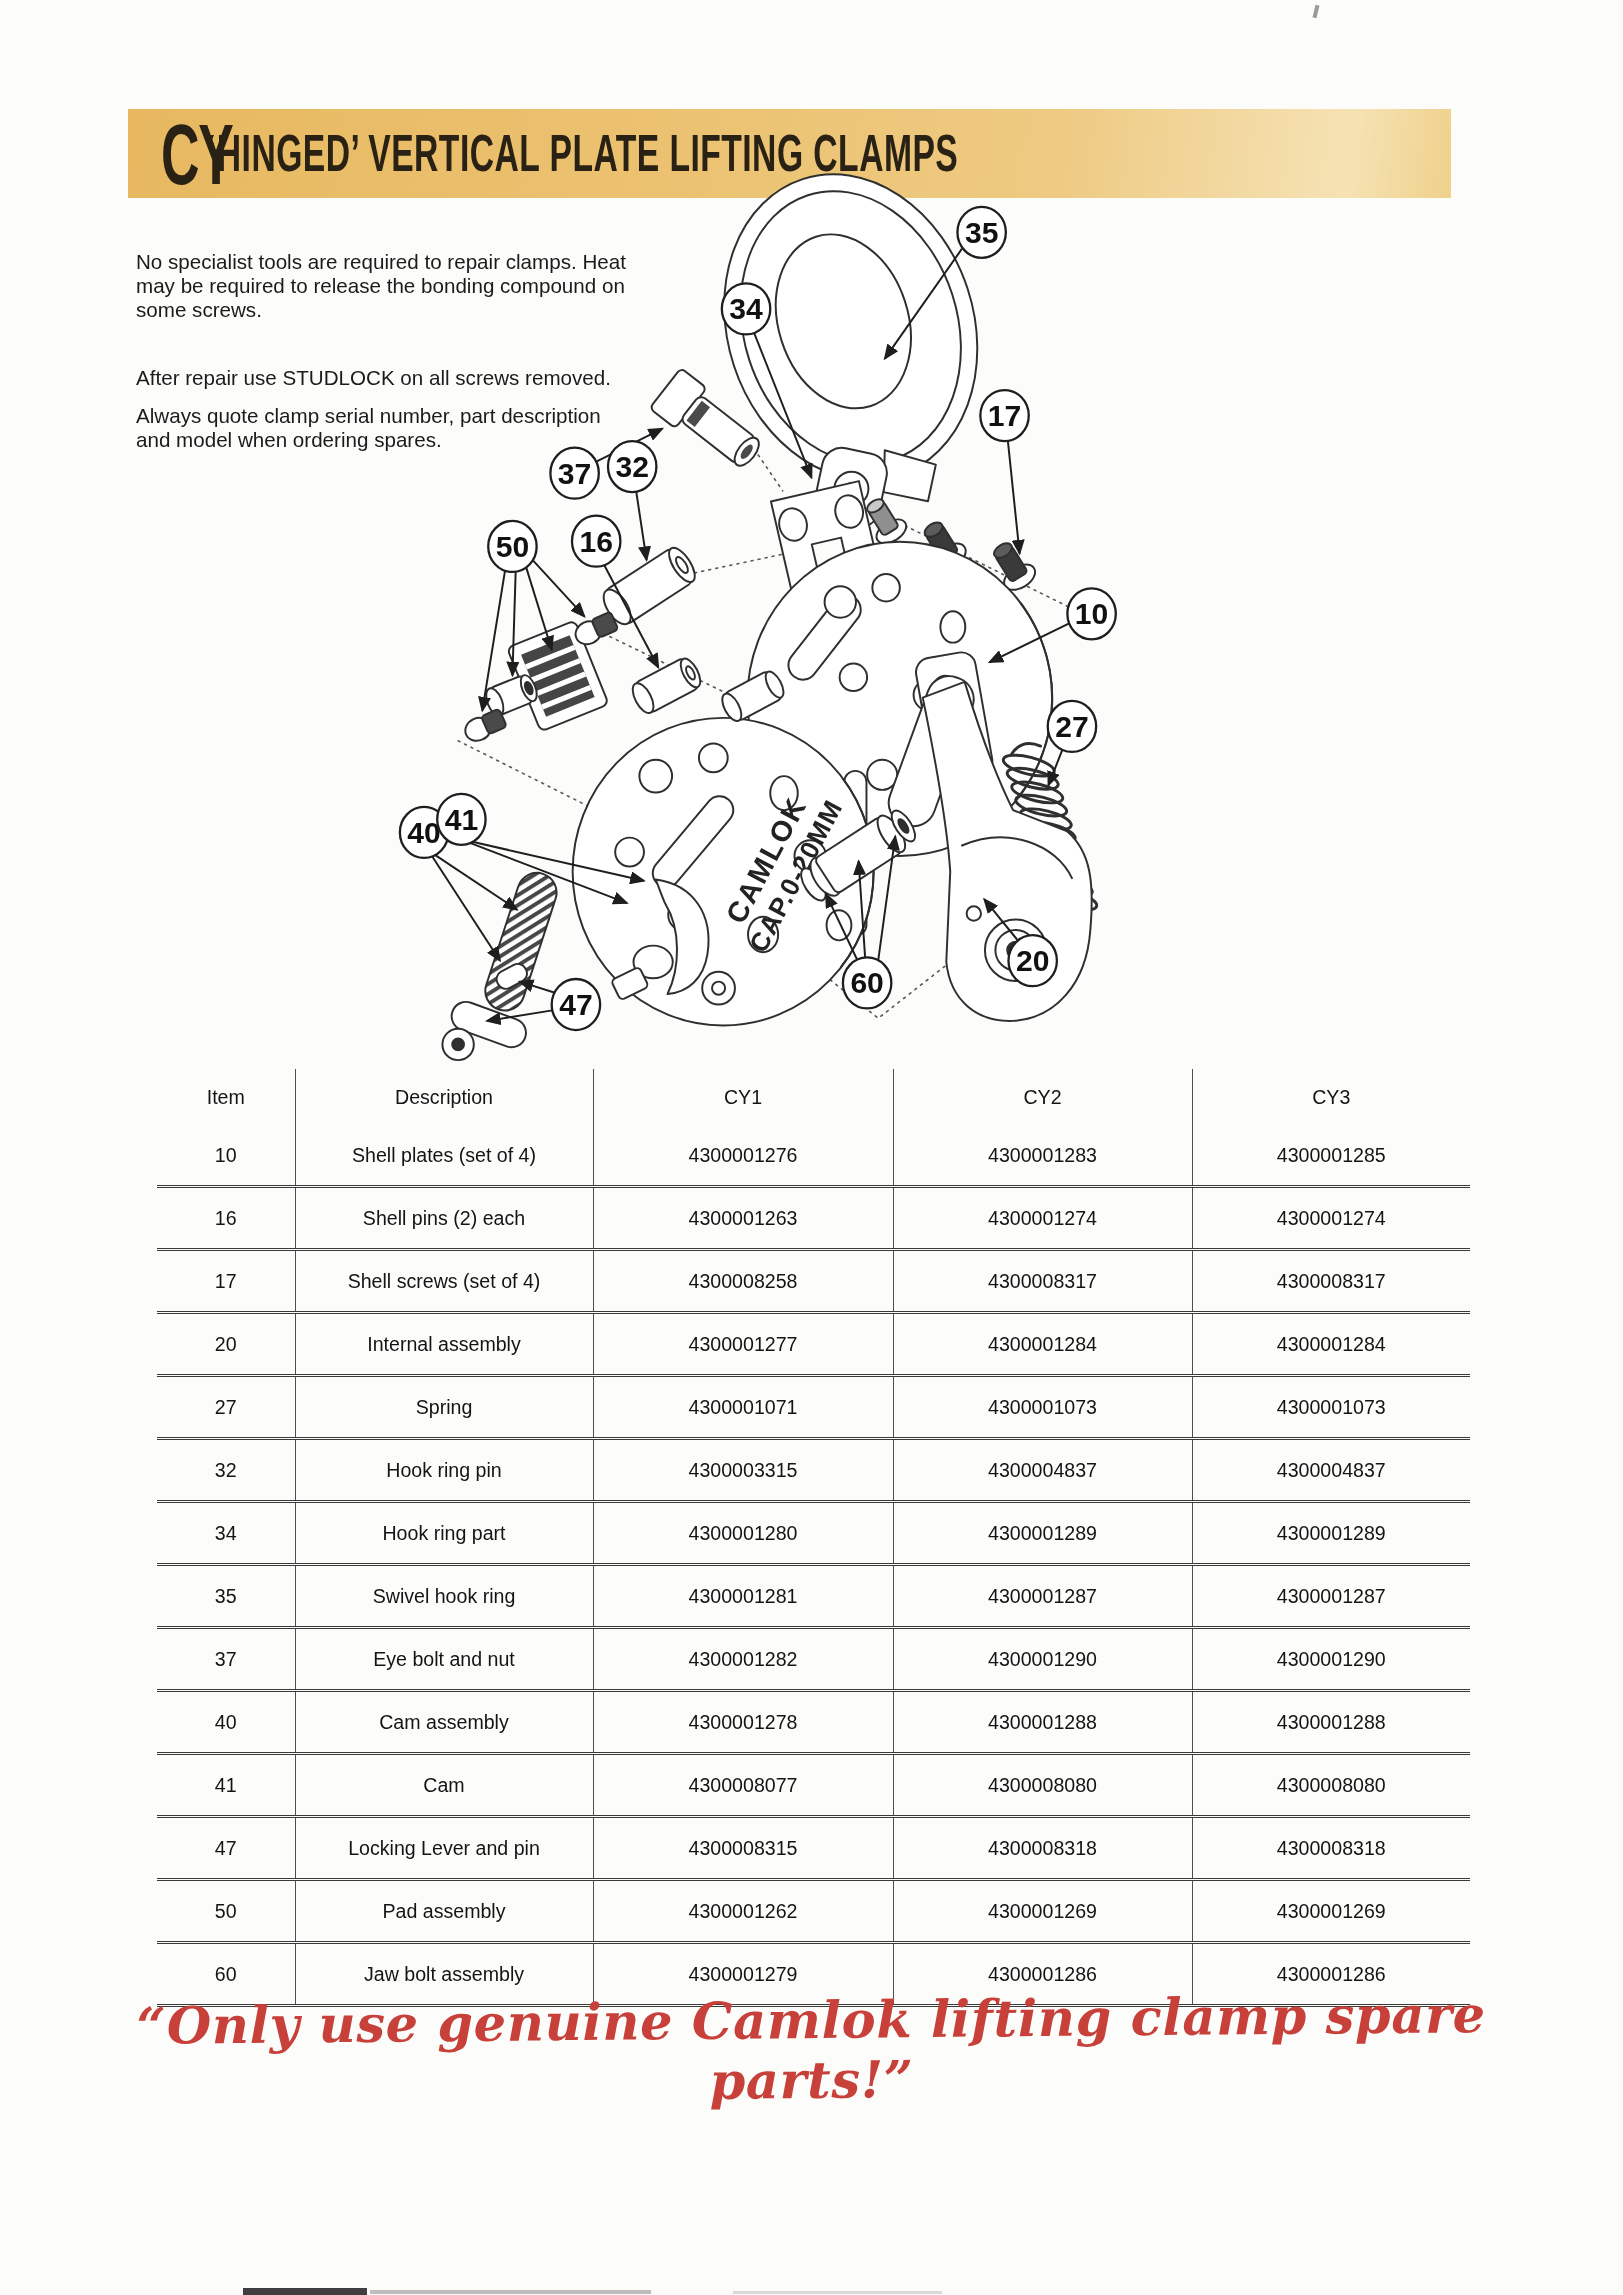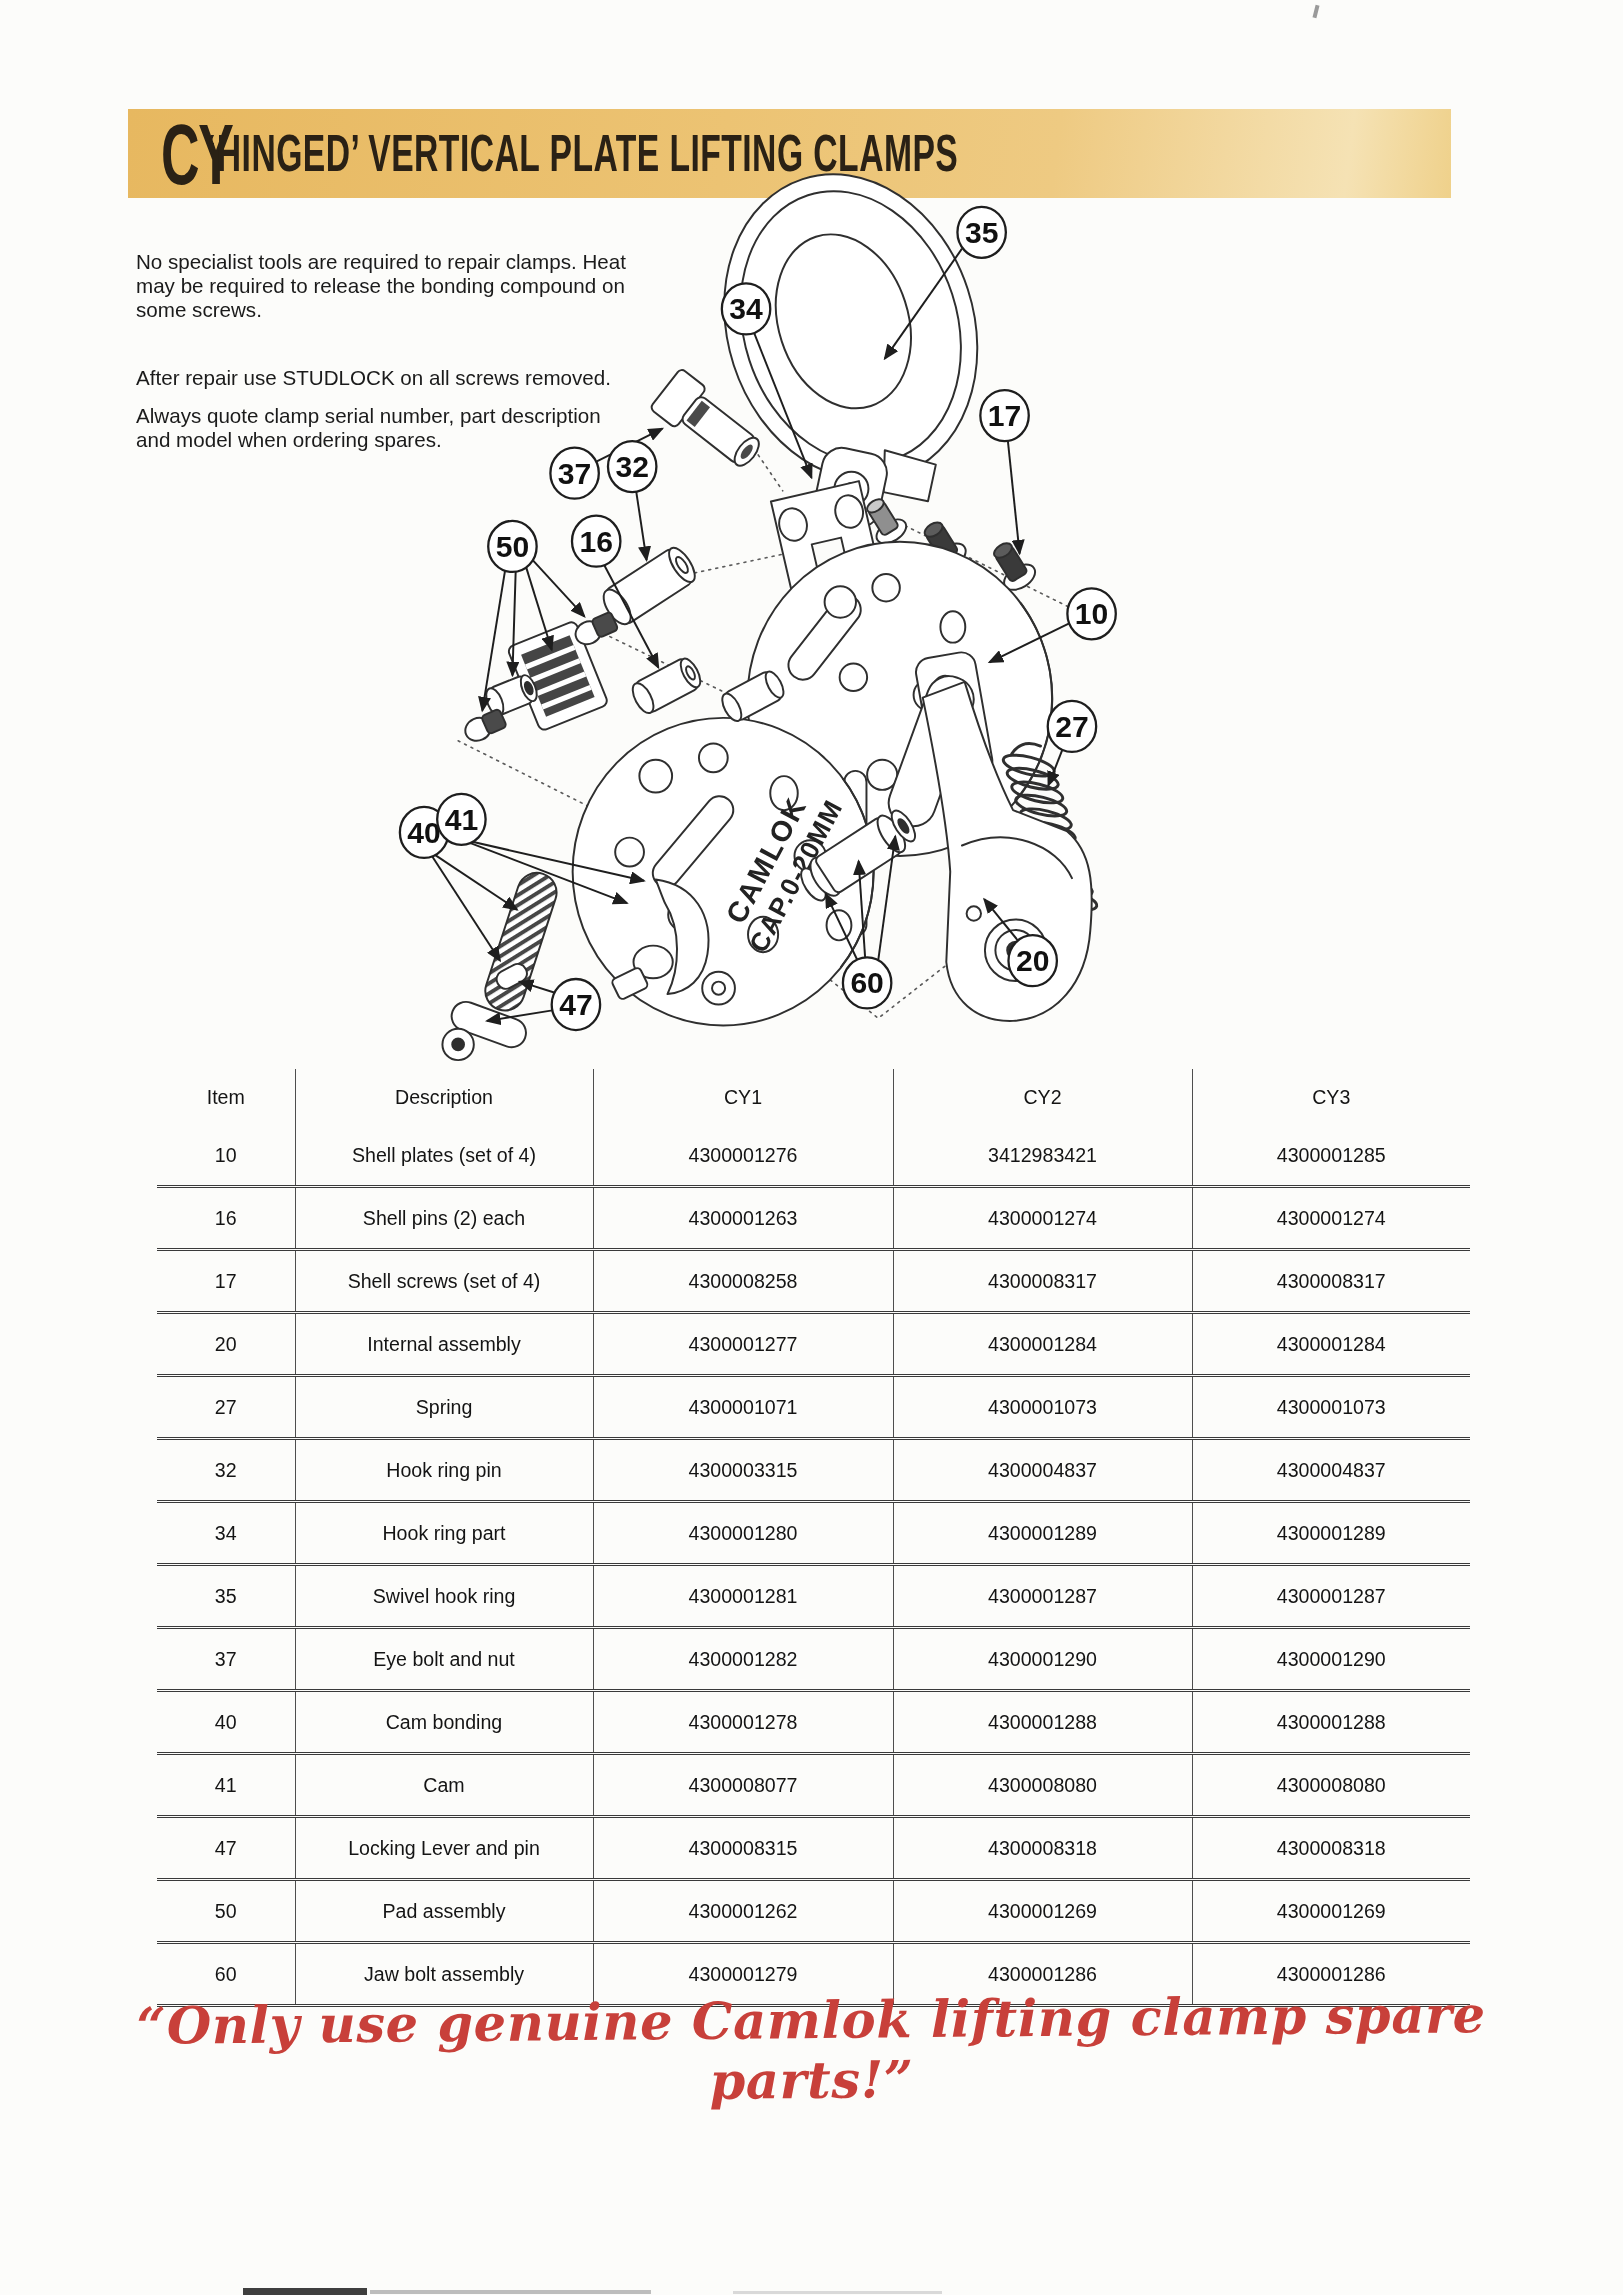--- a/index.html
+++ b/index.html
@@ -380,21 +380,21 @@
           <th>CY1</th>
           <th>CY2</th>
           <th>CY3</th>
         </tr>
       </thead>
       <tbody>
         <tr>
             <td>10</td>
             <td>Shell plates (set of 4)</td>
             <td>4300001276</td>
-            <td>3412983421</td>
+            <td>4300001283</td>
             <td>4300001285</td>
           </tr>
         <tr>
             <td>16</td>
             <td>Shell pins (2) each</td>
             <td>4300001263</td>
             <td>4300001274</td>
             <td>4300001274</td>
           </tr>
         <tr>
@@ -441,21 +441,21 @@
           </tr>
         <tr>
             <td>37</td>
             <td>Eye bolt and nut</td>
             <td>4300001282</td>
             <td>4300001290</td>
             <td>4300001290</td>
           </tr>
         <tr>
             <td>40</td>
-            <td>Cam bonding</td>
+            <td>Cam assembly</td>
             <td>4300001278</td>
             <td>4300001288</td>
             <td>4300001288</td>
           </tr>
         <tr>
             <td>41</td>
             <td>Cam</td>
             <td>4300008077</td>
             <td>4300008080</td>
             <td>4300008080</td>

